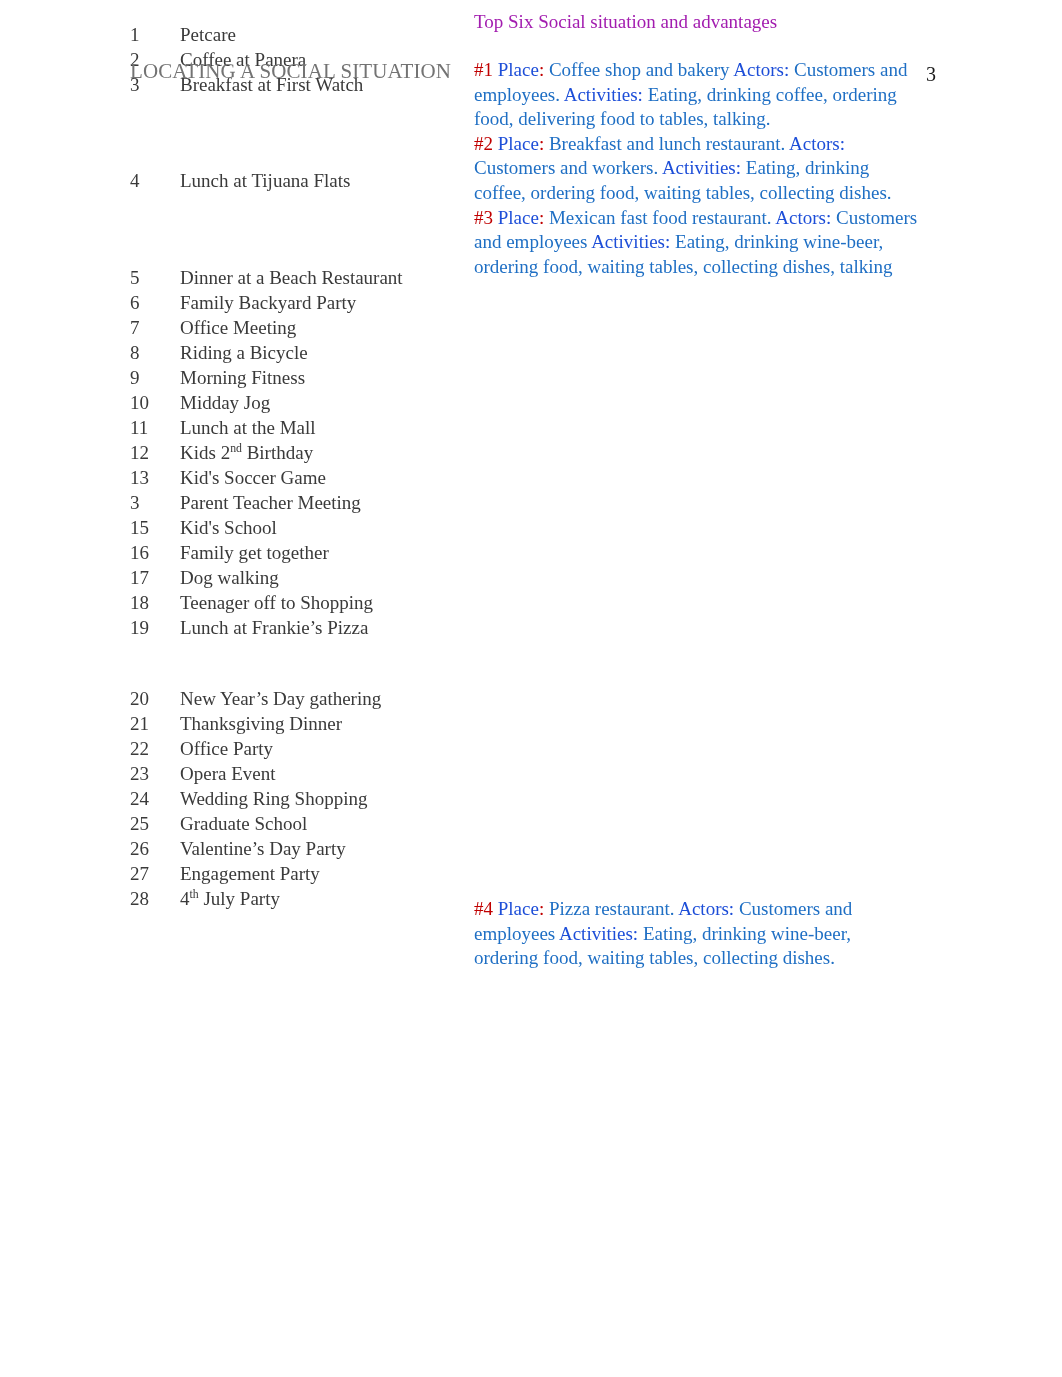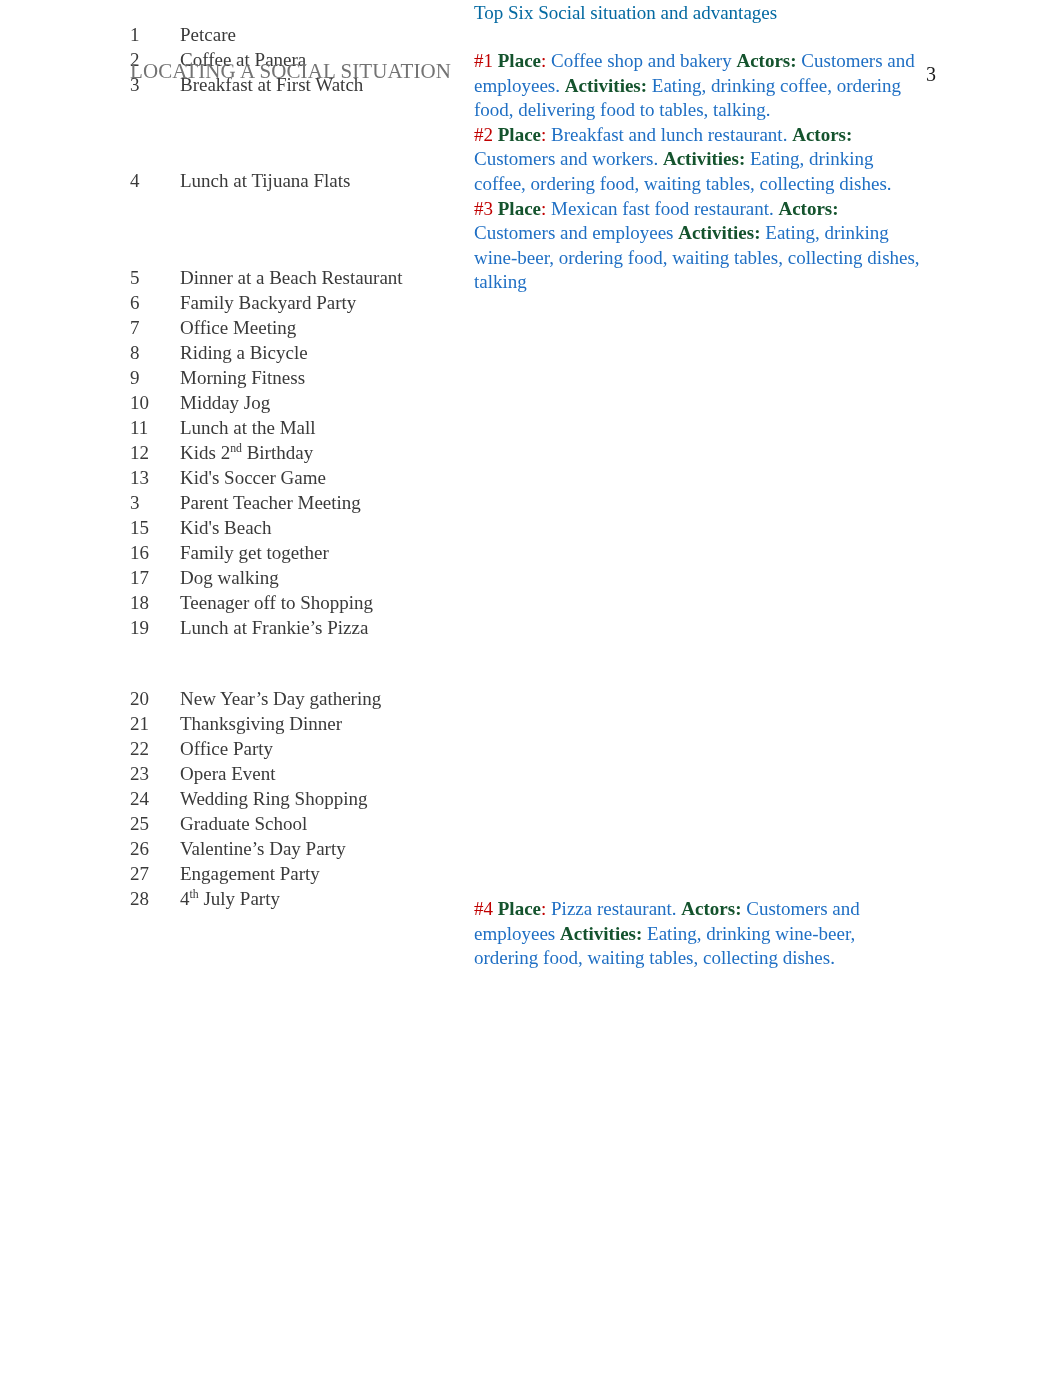--- a/index.html
+++ b/index.html
@@ -46,35 +46,34 @@
   
   .right-col {
     position: absolute;
     left: 474px;
     top: 0px;
     width: 448px;
   }
   .right-title {
     font-size: 19px;
     line-height: 25px;
-    color: #0369a1;
-    margin: 0 0 24px 0;
+    color: #a21caf;
+    margin: 9px 0 24px 0;
   }
   .sit-block {
     font-size: 19px;
     line-height: 24.6px;
     margin: 0;
     color: #1f6fc4;
   }
   .num {
     color: #c00000;
   }
   .lbl {
-    color: #14532d;
-    font-weight: bold;
+    color: #1d4ed8;
   }
   .val {
     color: #1f6fc4;
   }
   .colon-red { color: #c00000; }
 
   
   .list-col {
     position: absolute;
     left: 130px;
@@ -166,21 +165,21 @@
       <div class="li">
         <span class="n">13</span>
         <span class="t">Kid's Soccer Game</span>
       </div>
       <div class="li">
         <span class="n">3</span>
         <span class="t">Parent Teacher Meeting</span>
       </div>
       <div class="li">
         <span class="n">15</span>
-        <span class="t">Kid's Beach</span>
+        <span class="t">Kid's School</span>
       </div>
       <div class="li">
         <span class="n">16</span>
         <span class="t">Family get together</span>
       </div>
       <div class="li">
         <span class="n">17</span>
         <span class="t">Dog walking</span>
       </div>
       <div class="li">

